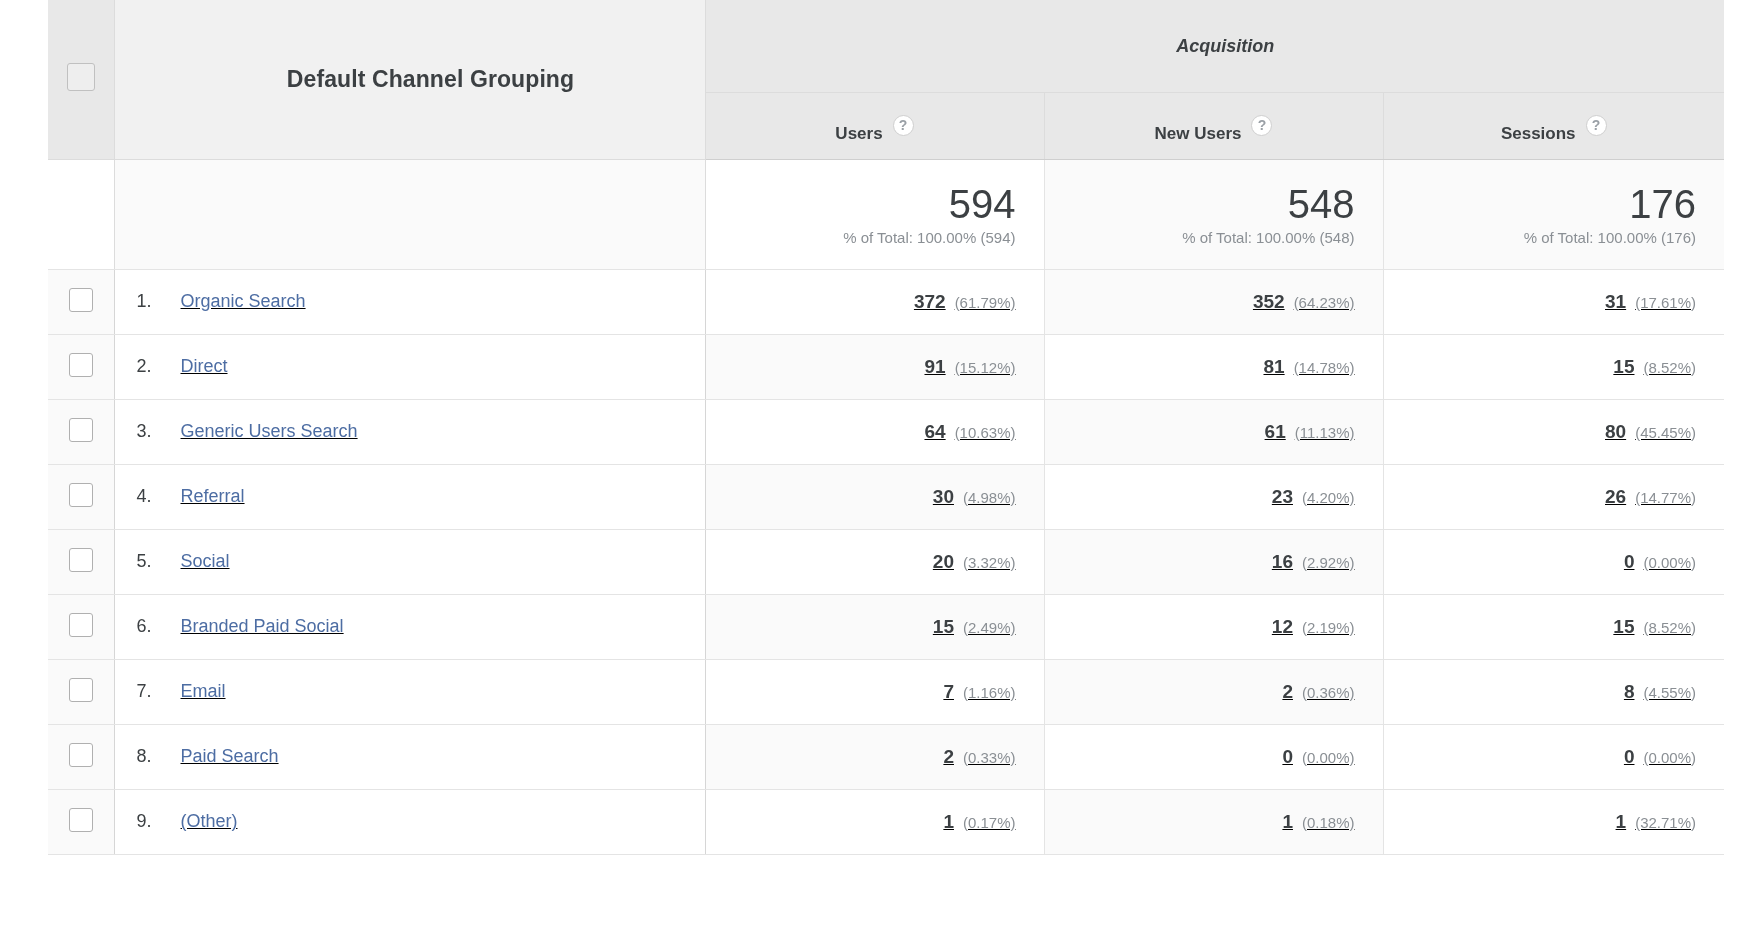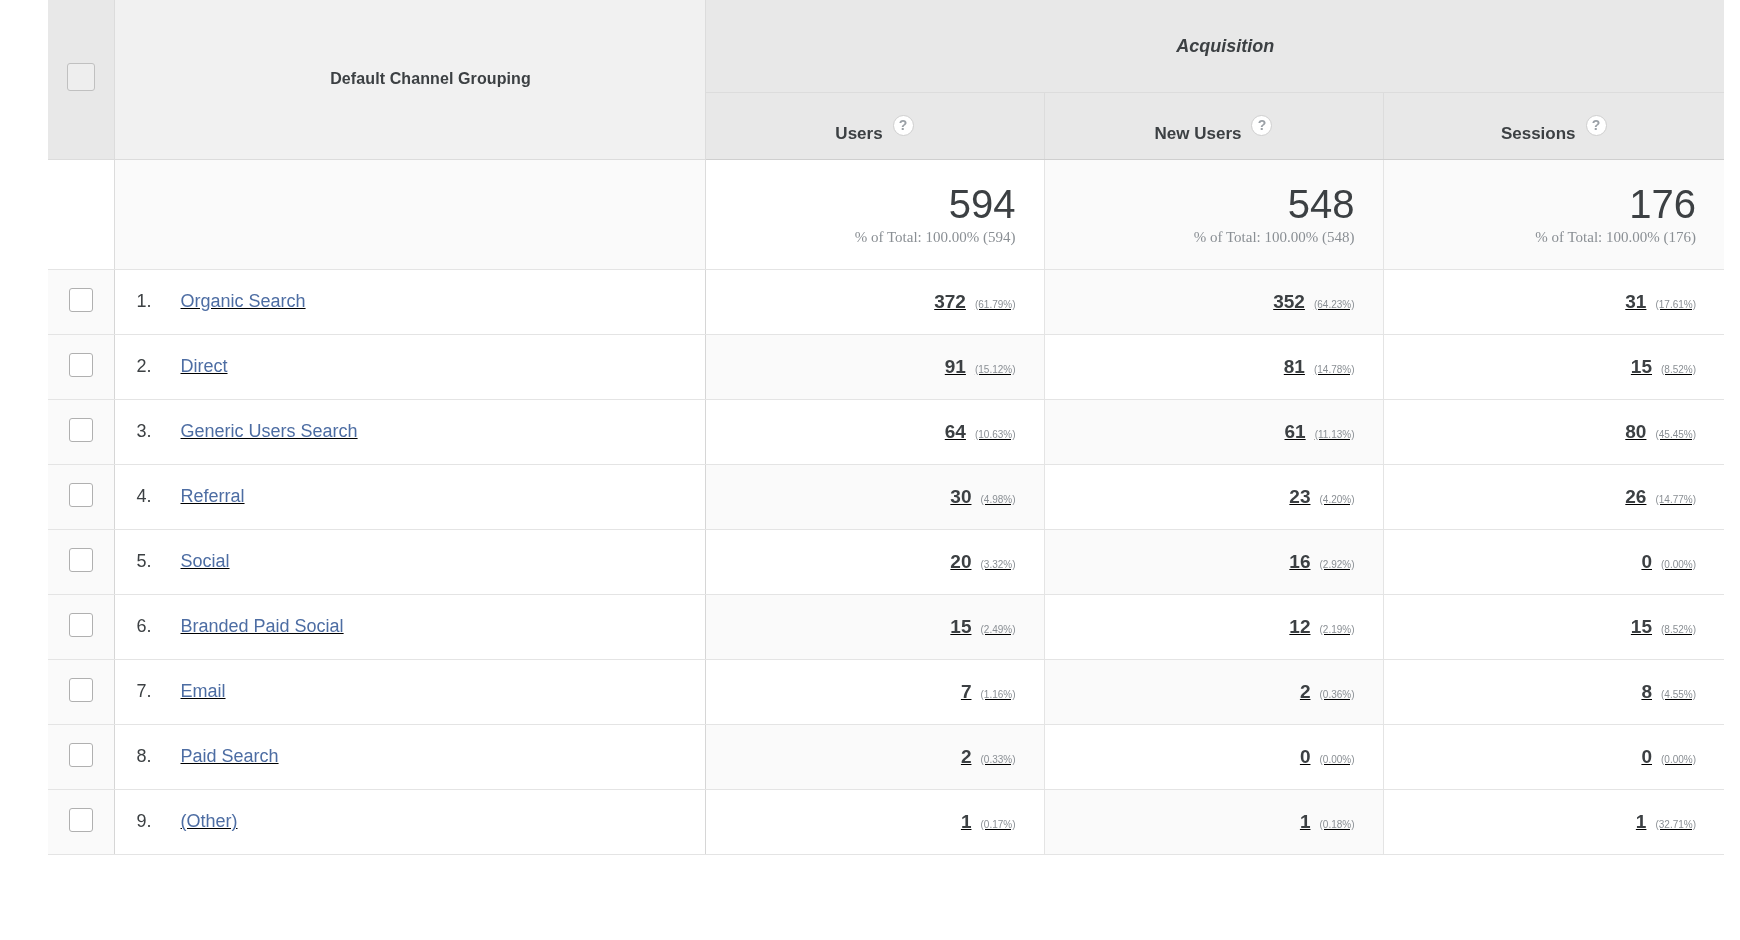--- a/index.html
+++ b/index.html
@@ -41,21 +41,21 @@
   .hdr-dim {
     background: #f1f1f1;
     border-right: 1px solid #dcdcdc;
     border-bottom: 1px solid #dcdcdc;
     vertical-align: middle;
     padding: 0 0 0 42px;
     height: 159px;
     box-sizing: border-box;
   }
   .hdr-dim-label {
-    font-size: 16px;
+    font-size: 23px;
     font-weight: bold;
     color: #3c4043;
     letter-spacing: .1px;
   }
   .hdr-group {
     background: #e8e8e8;
     border-bottom: 1px solid #dcdcdc;
     vertical-align: middle;
     padding: 0 0 0 21px;
     height: 92px;
@@ -134,21 +134,20 @@
     font-size: 40px;
     color: #3c4043;
     line-height: 1.05;
     font-weight: normal;
   }
   .tot-sub {
     font-size: 15px;
     color: #8a8f94;
     margin-top: 4px;
     white-space: nowrap;
-    font-family: Liberation Serif, serif;
   }
 
   
   tr.data-row td { height: 65px; box-sizing: border-box; text-decoration: underline; }
 
   .cb-cell {
     background: #fafafa;
     border-right: 1px solid #d6d6d6;
     border-bottom: 1px solid #e4e4e4;
     text-align: center;
@@ -202,21 +201,21 @@
     padding: 0 28px 0 0;
     white-space: nowrap;
   }
   .num-cell.alt { background: #fafafa; margin-left: 48px; }
   .num-value {
     font-size: 19px;
     font-weight: bold;
     color: #3c4043;
   }
   .num-pct {
-    font-size: 10px;
+    font-size: 15px;
     color: #8a8f94;
     margin-left: 9px;
   }
 </style>
 </head>
 <body>
 
 <table id="ga-table">
   <colgroup>
     <col class="c-check">

